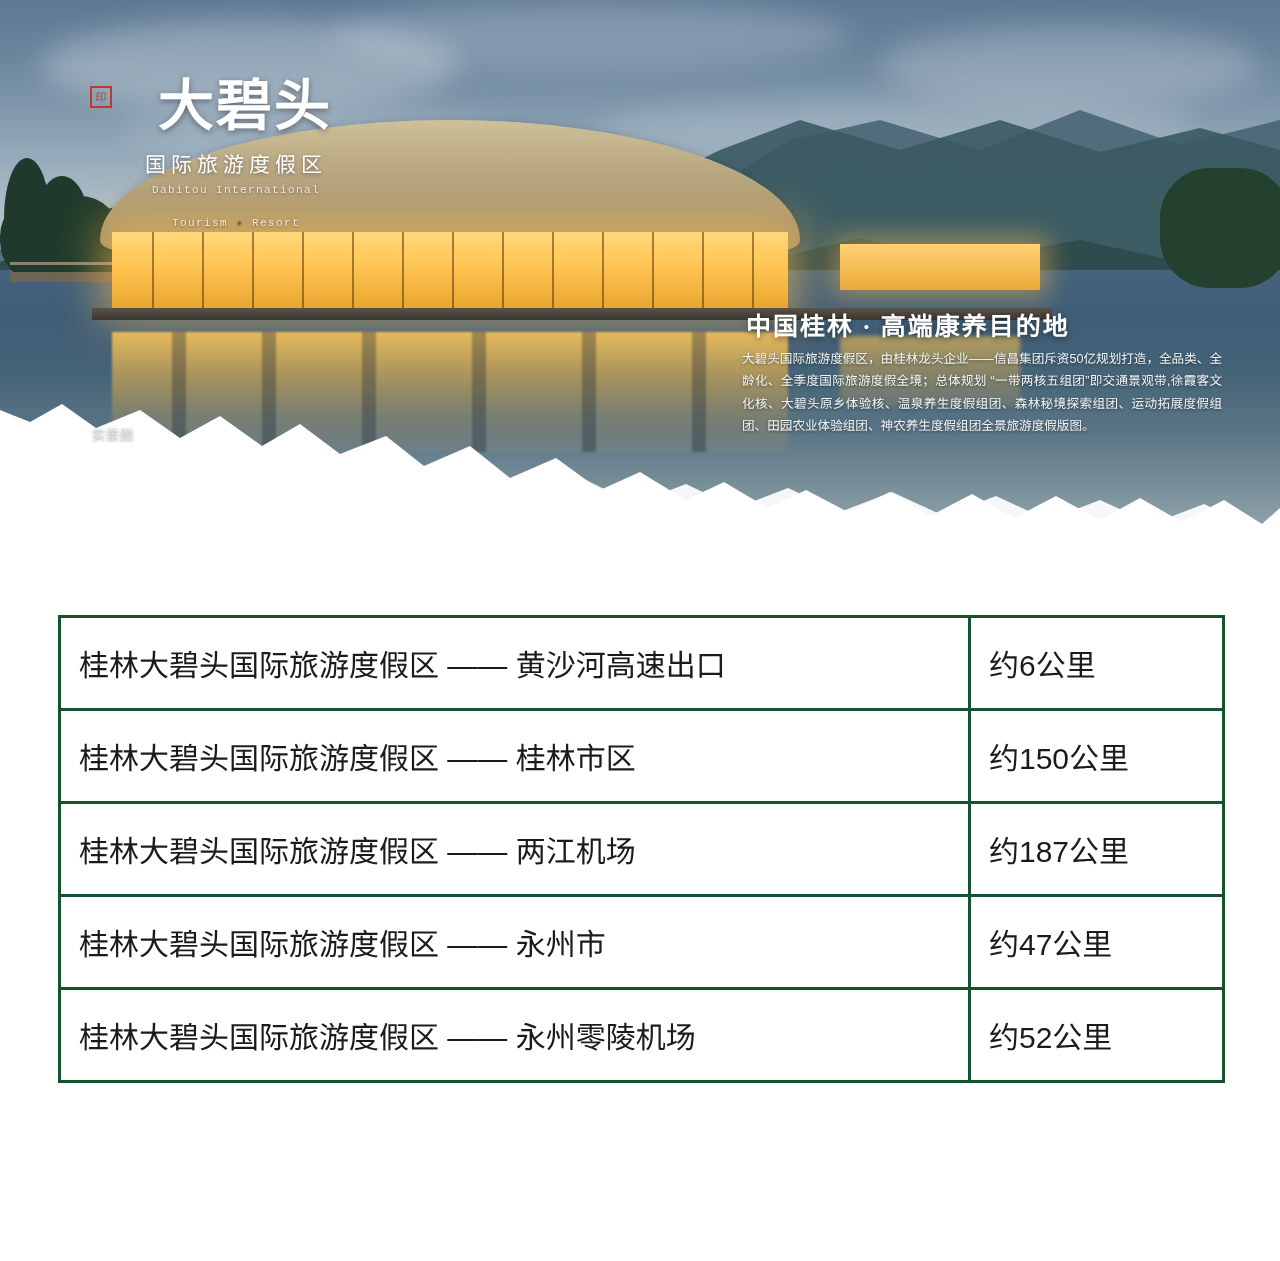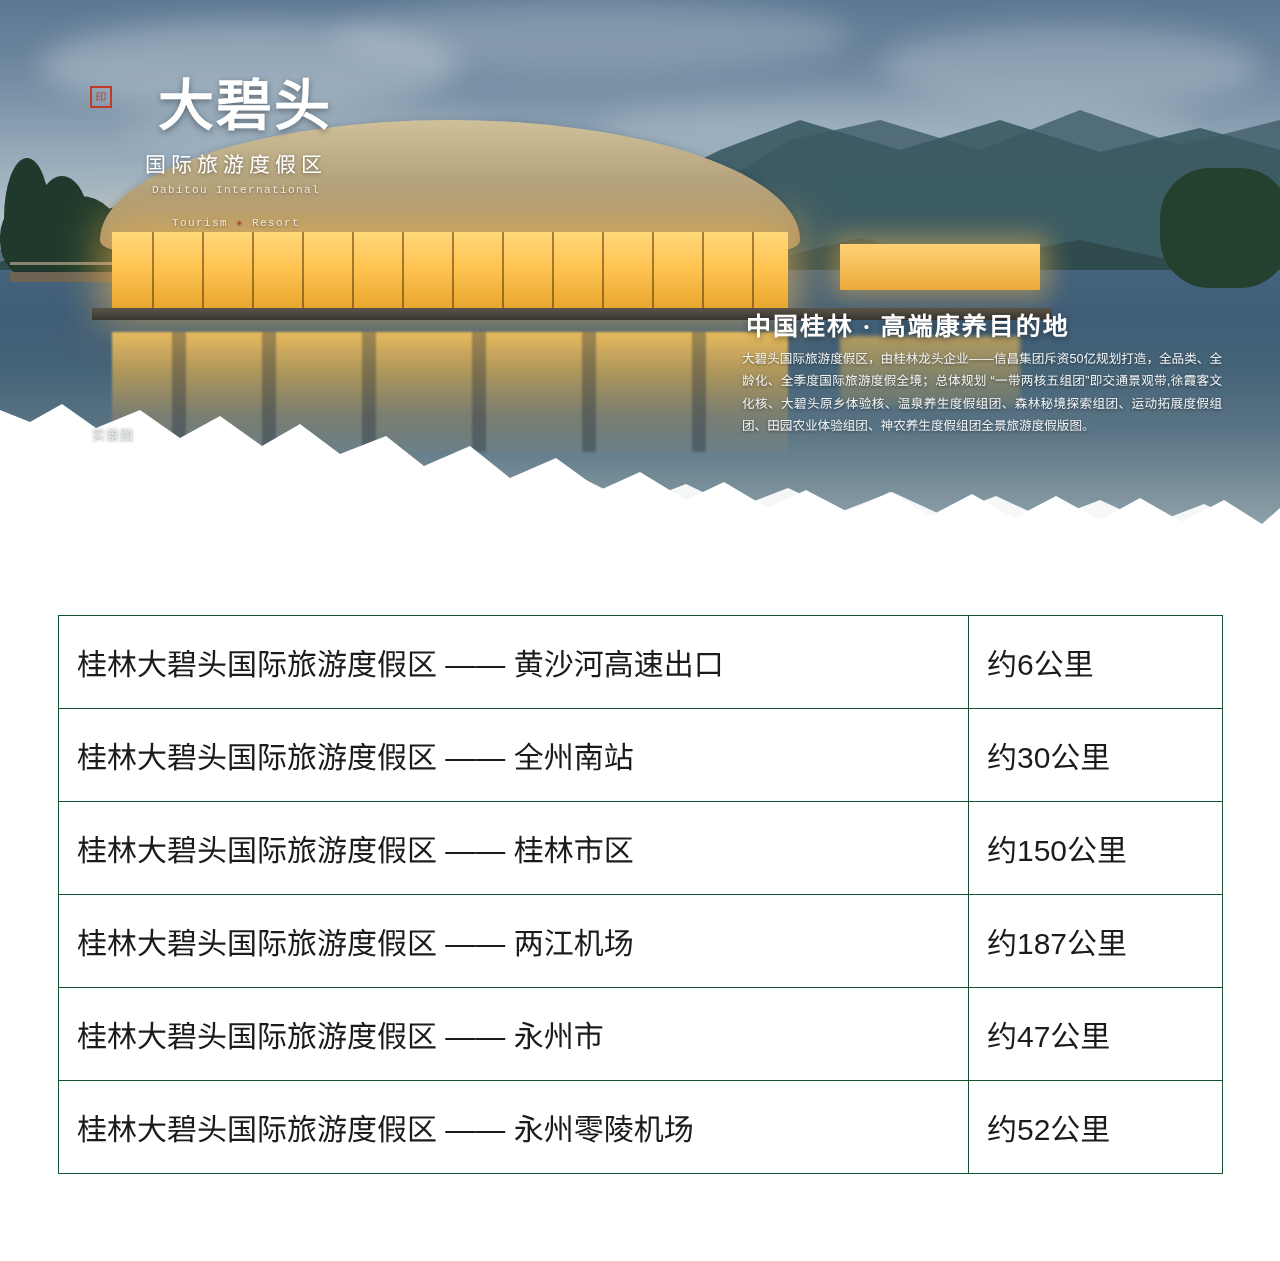--- a/index.html
+++ b/index.html
@@ -191,21 +191,21 @@
   .table-wrap {
     position:absolute; left: 58px; top: 615px;
     width: 1164px;
   }
   table.dist {
     width: 100%;
     border-collapse: collapse;
     table-layout: fixed;
   }
   table.dist td {
-    border: 1px solid #14532d;
+    border: 3px solid #14532d;
     color: #1b1b1b;
     font-size: 30px;
     font-family: "Liberation Sans", sans-serif;
     padding: 0 18px;
     height: 93px;
     vertical-align: middle;
     white-space: nowrap;
   }
   table.dist td.route { width: 910px; letter-spacing: 0px; }
   table.dist td.dist  { width: 254px; margin-left: 32px; }
@@ -297,24 +297,20 @@
   </div>
 
   <div class="table-wrap">
     <table class="dist">
       <tbody>
         <tr>
           <td class="route">桂林大碧头国际旅游度假区 —— 黄沙河高速出口</td>
           <td class="dist">约6公里</td>
         </tr>
         <tr>
-          <td class="route">桂林大碧头国际旅游度假区 —— 全州南站</td>
-          <td class="dist">约30公里</td>
-        </tr>
-        <tr>
           <td class="route">桂林大碧头国际旅游度假区 —— 桂林市区</td>
           <td class="dist">约150公里</td>
         </tr>
         <tr>
           <td class="route">桂林大碧头国际旅游度假区 —— 两江机场</td>
           <td class="dist">约187公里</td>
         </tr>
         <tr>
           <td class="route">桂林大碧头国际旅游度假区 —— 永州市</td>
           <td class="dist">约47公里</td>

